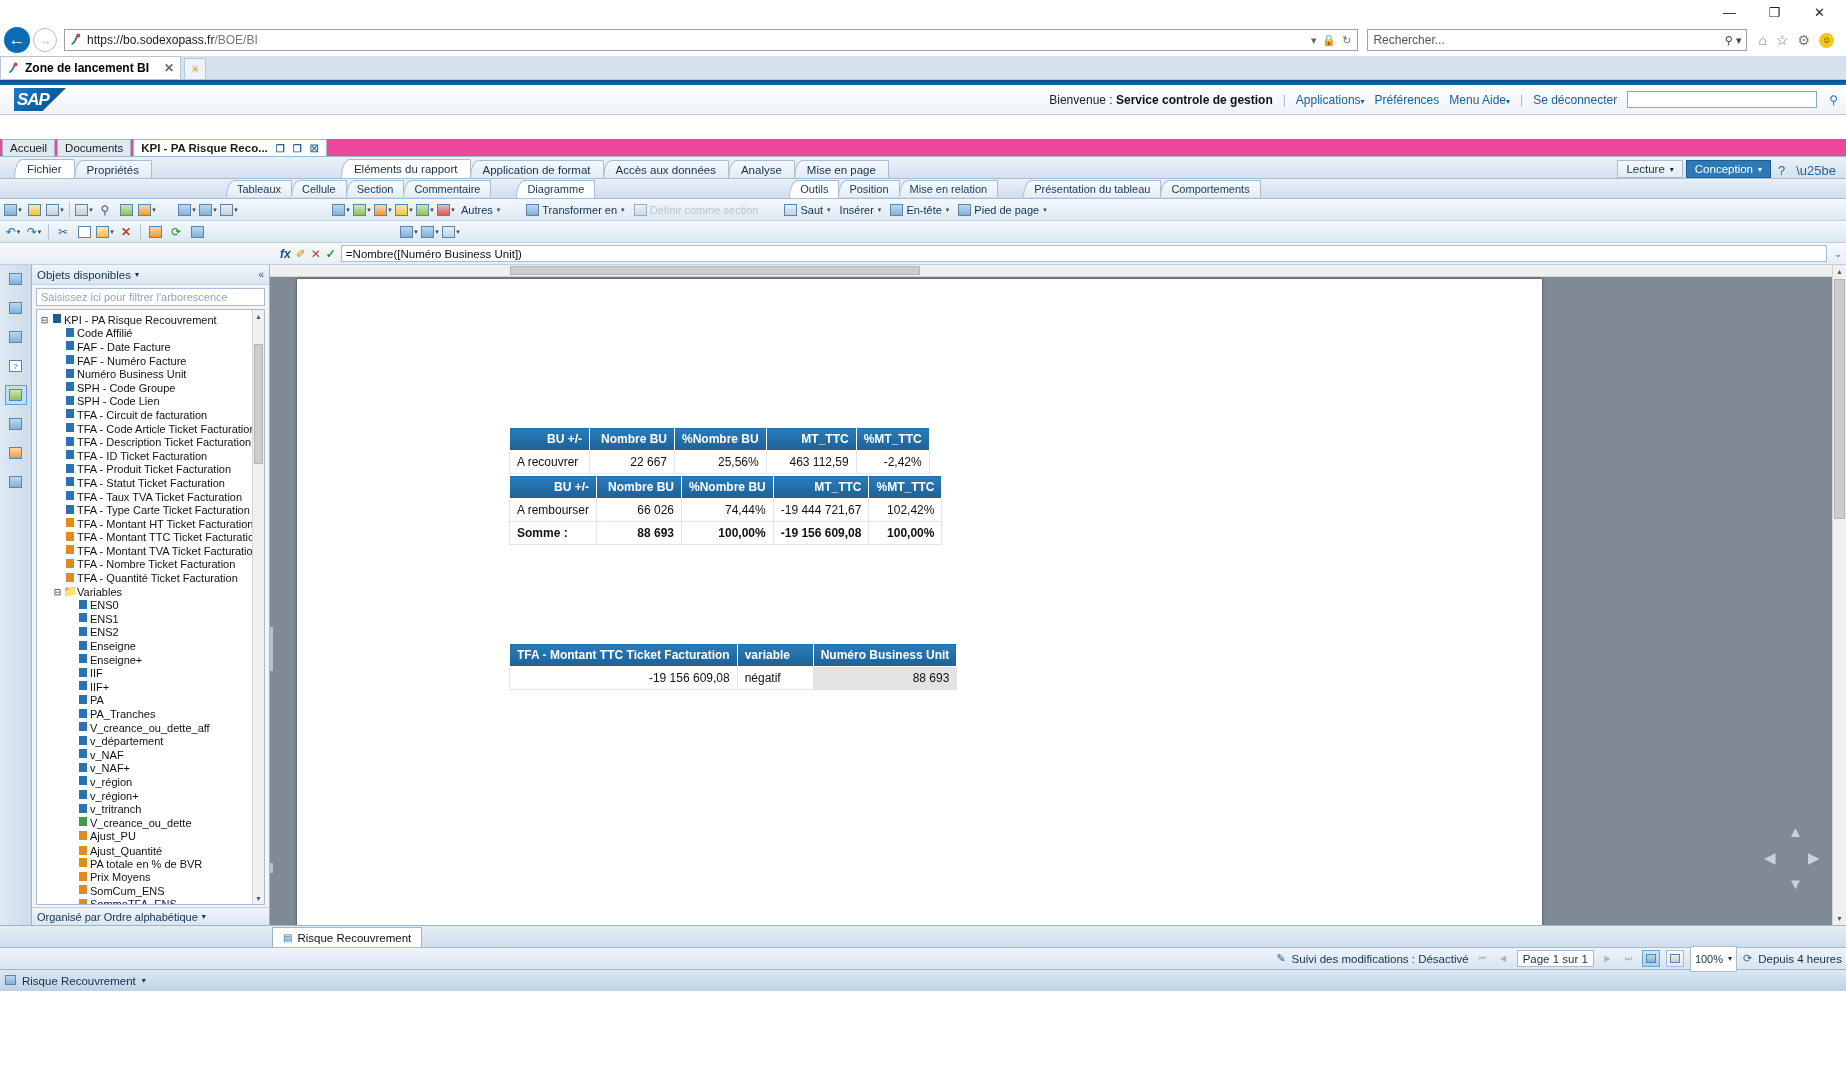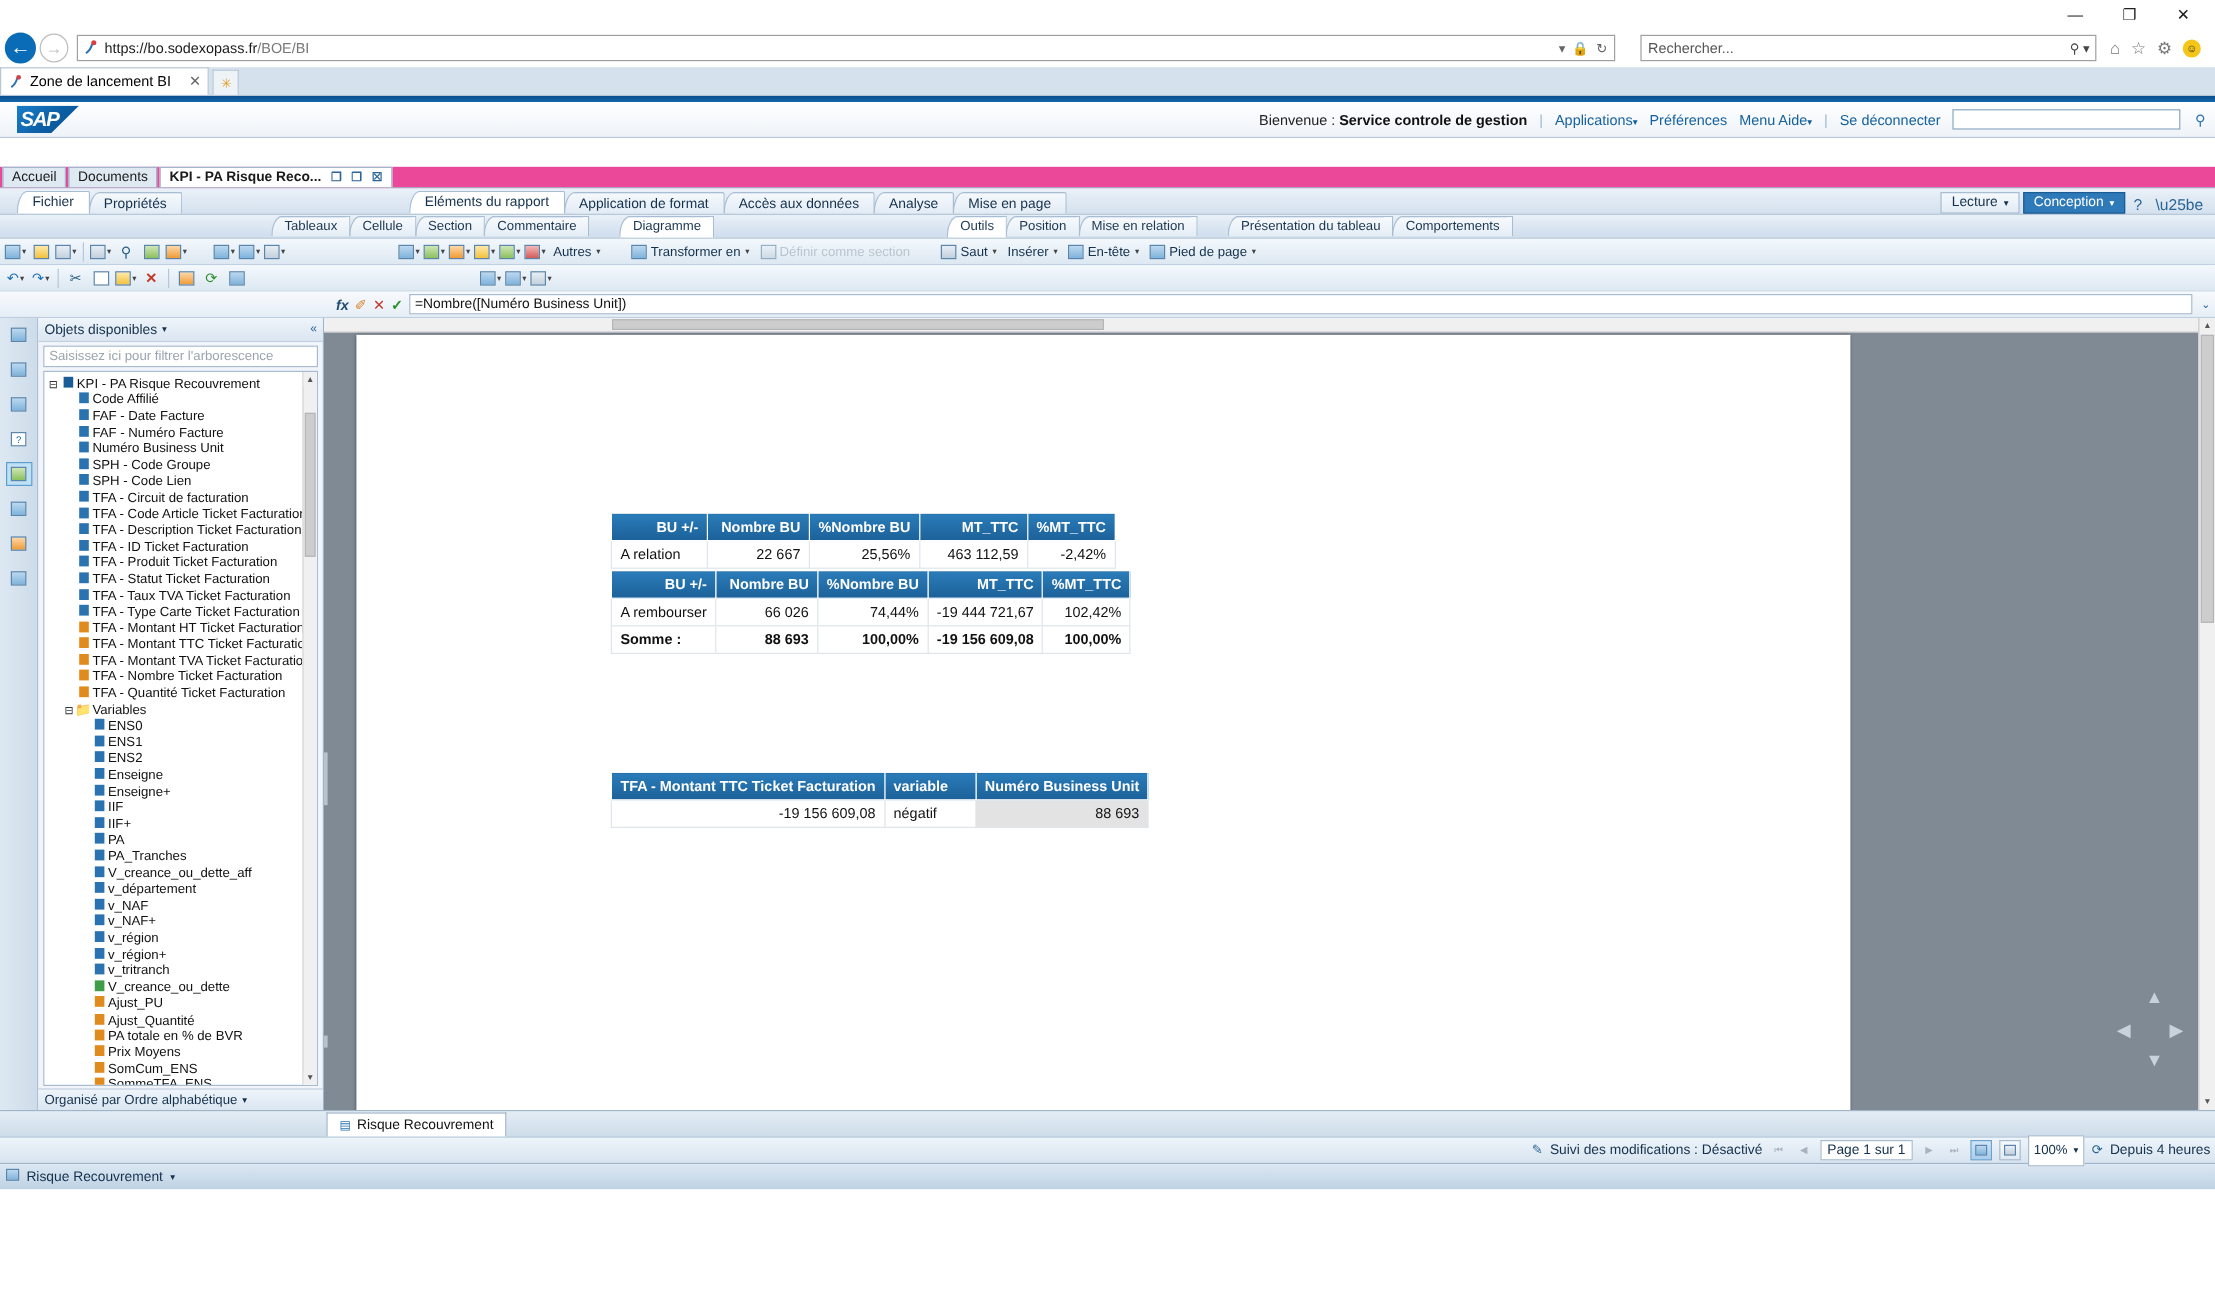--- a/index.html
+++ b/index.html
@@ -43,35 +43,35 @@
     flex: 1 1 auto; height: 22px; border: 1px solid #a0a0a0; background: #fff;
     display: flex; align-items: center; padding: 0 4px; margin-left: 4px;
     min-width: 0;
   }
   .url-fav { width: 14px; height: 14px; margin-right: 4px; flex:0 0 auto; }
   .url-text { font-size: 12px; color: #1a1a1a; white-space: nowrap; overflow: hidden; }
   .url-text .dim { color: #777; }
   .url-icons { margin-left: auto; display: flex; align-items: center; gap: 6px; color: #666; font-size: 11px; padding-right:2px;}
   .search-box {
     width: 380px; height: 22px; border: 1px solid #a0a0a0; background: #fff;
-    display: flex; align-items: center; padding: 0 5px; margin-left: 18px; flex: 0 0 auto;
+    display: flex; align-items: center; padding: 0 5px; margin-left: 6px; flex: 0 0 auto;
   }
   .search-box .ph { color: #555; font-size: 12px; }
   .search-box .sicons { margin-left: auto; color: #444; font-size: 11px; }
   .browser-tools { display: flex; align-items: center; gap: 9px; padding: 0 8px; color: #777; font-size: 14px; flex:0 0 auto;}
   .smiley { width:15px;height:15px;border-radius:50%;background:#f5c518;display:inline-flex;align-items:center;justify-content:center;font-size:9px;color:#333;}
 
   .browser-tabbar {
     height: 24px; background: #d5e1ec;
     display: flex; align-items: flex-end; border-bottom: 1px solid #b6c6d6;
   }
   .btab {
     height: 23px; background: #fff; border: 1px solid #b6c6d6; border-bottom: none;
     display: flex; align-items: center; padding: 0 6px; gap: 5px;
-    font-size: 12px; min-width: 150px;
+    font-size: 12px; min-width: 150px; font-weight: bold;
   }
   .btab .x { color: #666; font-size: 12px; margin-left: auto; padding-left: 10px;}
   .btab-new { width: 22px; height: 21px; background: #eef3f8; border: 1px solid #b6c6d6; border-bottom:none;
     display:flex;align-items:center;justify-content:center; margin-left: 3px; }
 
   
   .sap-topline { height: 5px; background: linear-gradient(#0a4e8c,#1567ad); }
   .sap-header {
     height: 30px; background: linear-gradient(#ffffff,#eef3f9);
     display: flex; align-items: center; position: relative;
@@ -878,21 +878,21 @@
             <tr>
           <th style="width:80px">BU +/-</th>
           <th style="width:85px">Nombre BU</th>
           <th style="width:90px">%Nombre BU</th>
           <th style="width:90px">MT_TTC</th>
           <th style="width:68px">%MT_TTC</th>
         </tr>
           </thead>
         <tbody>
             <tr>
-          <td class="lbl">A relation</td>
+          <td class="lbl">A recouvrer</td>
           <td class="num">22 667</td>
           <td class="num">25,56%</td>
           <td class="num">463 112,59</td>
           <td class="num">-2,42%</td>
         </tr>
           </tbody>
       </table>
 
       <table class="rpt-table" style="top:196px; left:212px;">
         <thead>

